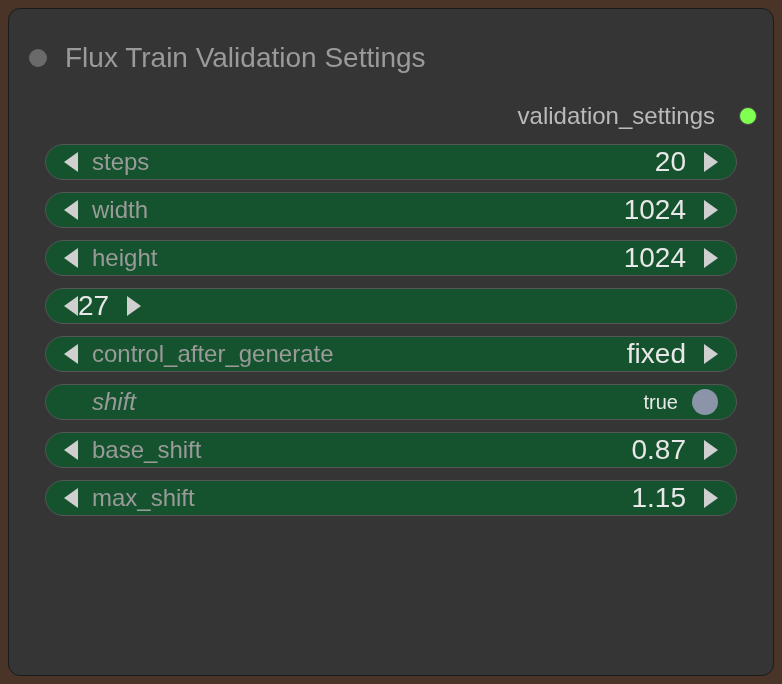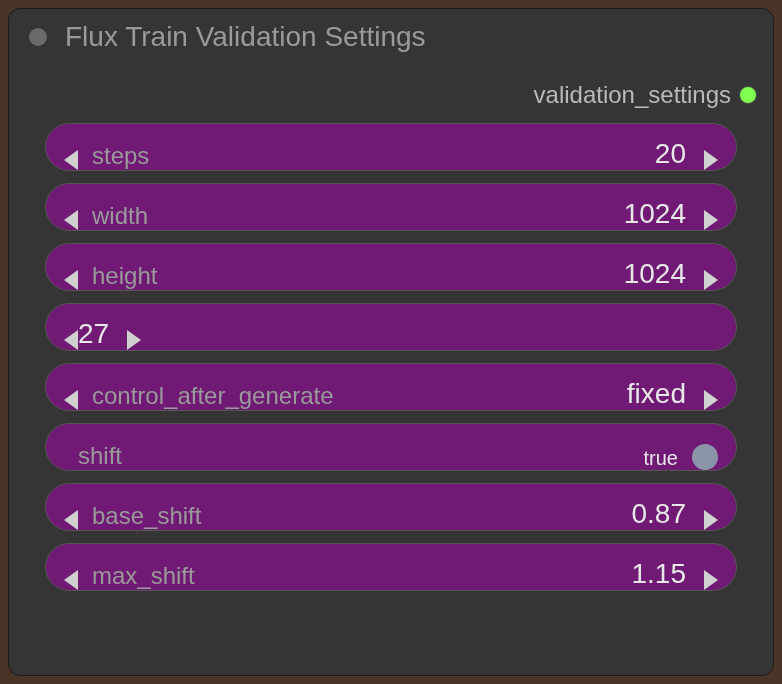--- a/index.html
+++ b/index.html
@@ -20,63 +20,64 @@
       border-radius: 12px;
       width: 100%;
       height: 668px;
       overflow: hidden;
     }
     .node-header {
       display: flex;
       align-items: center;
       padding: 12px 20px 10px 20px;
       gap: 18px;
+      margin-top: 21px;
     }
     .header-dot {
       width: 18px;
       height: 18px;
       border-radius: 50%;
       background: #6a6a6a;
     }
     .node-title {
       color: #9a9a9a;
       font-size: 28px;
       font-weight: 500;
     }
     .output-row {
       display: flex;
       justify-content: flex-end;
       align-items: center;
       padding: 18px 16px 14px 20px;
-      gap: 8px;
+      gap: 24px;
     }
     .output-label {
       color: #bababa;
       font-size: 24px;
     }
     .output-dot {
       width: 18px;
       height: 18px;
       border-radius: 50%;
       background: #7fff4f;
       border: 1px solid #4a4a4a;
     }
     .params {
       padding: 0 36px 14px 36px;
       display: flex;
       flex-direction: column;
       gap: 12px;
     }
     .param-pill {
-      background: #701a75;
+      background: #14532d;
       border: 1px solid #555;
       border-radius: 28px;
-      height: 48px;
+      height: 36px;
       display: flex;
-      align-items: flex-end;
+      align-items: center;
       padding: 0 18px;
     }
     .arrow-left, .arrow-right {
       width: 0;
       height: 0;
       border-style: solid;
       cursor: pointer;
     }
     .arrow-left {
       border-width: 10px 14px 10px 0;
@@ -96,21 +97,22 @@
       color: #e8e8e8;
       font-size: 28px;
       margin-right: 18px;
     }
     .param-value-text {
       color: #e8e8e8;
       font-size: 20px;
       margin-right: 14px;
     }
     .no-arrows .param-label {
-      margin-left: 14px;
+      margin-left: 28px;
+      font-style: italic;
     }
     .toggle-dot {
       width: 26px;
       height: 26px;
       border-radius: 50%;
       background: #8b94a8;
     }
   </style>
 </head>
 <body>

